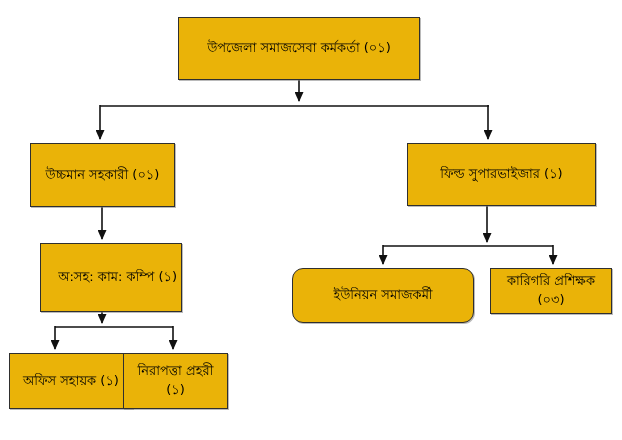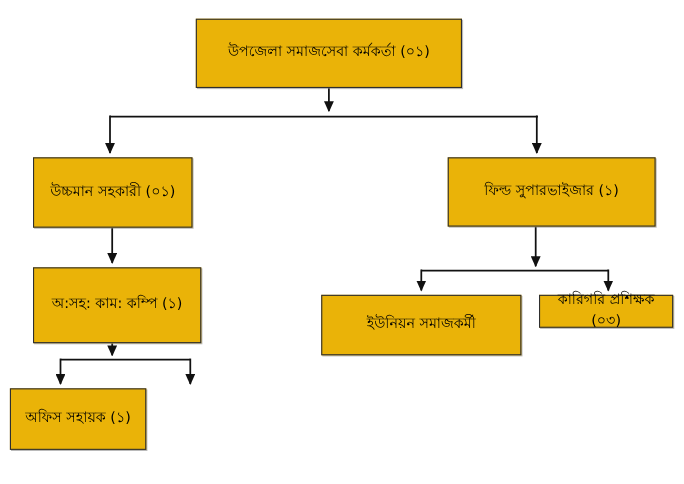--- a/index.html
+++ b/index.html
@@ -31,23 +31,23 @@
     line-height: 1.45;
     color: #000000;
     z-index: 2;
     box-sizing: border-box;
     padding: 2px 4px;
   }
   
   .n-top        { left: 178px; top: 17px;  width: 242px; height: 63px; }
   .n-ucchoman   { left: 30px;  top: 143px; width: 145px; height: 64px; text-align: center; }
   .n-field      { left: 393px; top: 143px; width: 189px; height: 63px; margin-left: 14px; }
-  .n-compi      { left: 30px;  top: 243px; width: 153px; height: 69px; }
-  .n-union      { left: 292px; top: 268px; width: 182px; height: 55px; }
-  .n-karigori   { left: 490px; top: 268px; width: 122px; height: 30px; }
+  .n-compi      { left: 40px;  top: 243px; width: 142px; height: 69px; align-items: flex-end; }
+  .n-union      { left: 292px; top: 268px; width: 182px; height: 55px; border-radius: 11px; }
+  .n-karigori   { left: 490px; top: 268px; width: 122px; height: 46px; }
   .n-office     { left: 9px;   top: 353px; width: 124px; height: 56px; }
   .n-nirapotta  { left: 123px; top: 353px; width: 105px; height: 56px; }
 </style>
 </head>
 <body>
 
 <div class="canvas">
 
   <svg class="connectors" width="622" height="440" viewBox="0 0 622 440" xmlns="http://www.w3.org/2000/svg">
     <defs>
@@ -97,14 +97,17 @@
   </div>
 
   <div class="node n-karigori">
     <span>কারিগরি প্রশিক্ষক (০৩)</span>
   </div>
 
   <div class="node n-office">
     <span>অফিস সহায়ক (১)</span>
   </div>
 
+  <div class="node n-nirapotta">
+    <span>নিরাপত্তা প্রহরী (১)</span>
+  </div>
 
 </div>
 
 </body></html>

